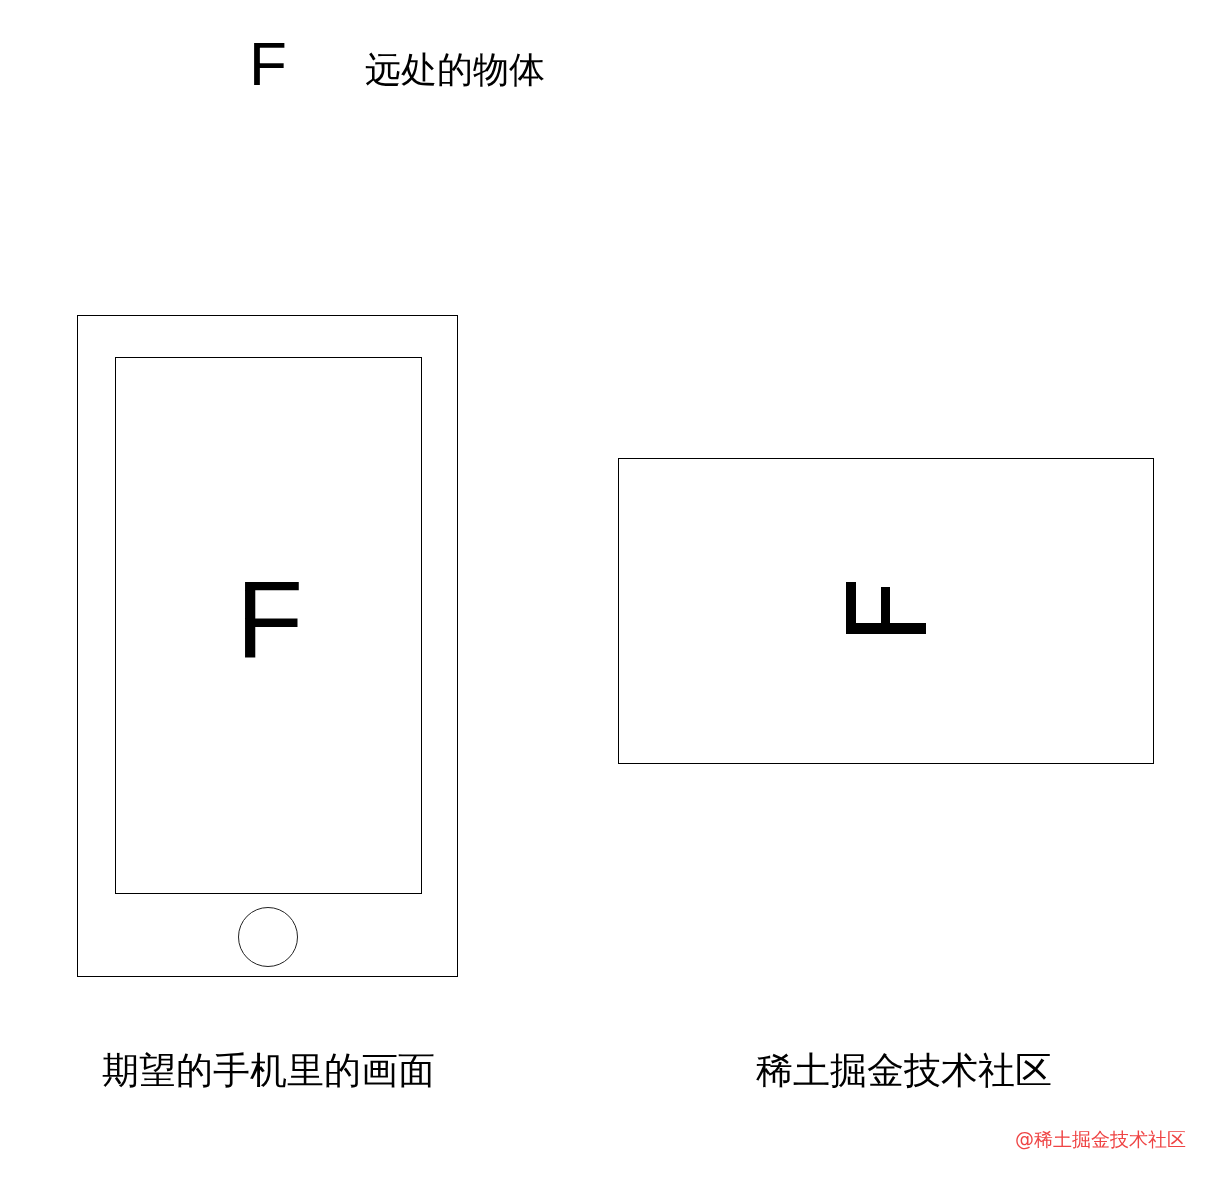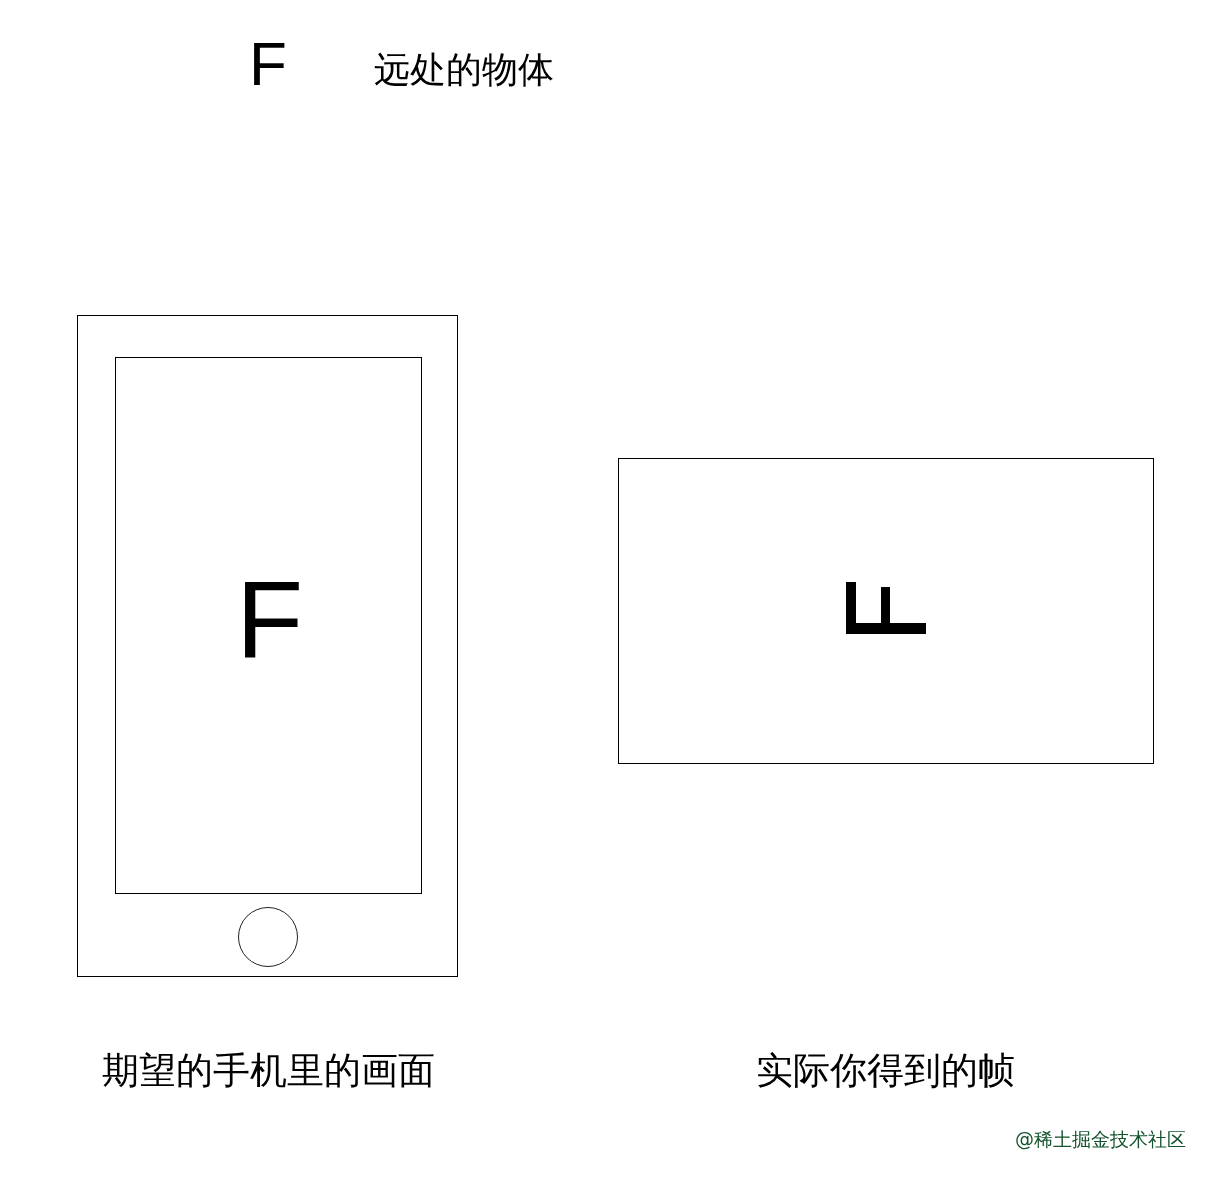--- a/index.html
+++ b/index.html
@@ -20,21 +20,21 @@
     
     .object-f {
       left: 249px;
       top: 33px;
       font-family: "Liberation Sans", sans-serif;
       font-size: 62px;
       line-height: 62px;
       font-weight: normal;
     }
     .object-label {
-      left: 374px;
+      left: 365px;
       top: 50px;
       font-size: 36px;
       line-height: 40px;
       letter-spacing: 0px;
       white-space: nowrap;
     }
 
     
     .phone-body {
       left: 77px;
@@ -92,21 +92,21 @@
       white-space: nowrap;
     }
     .caption-left { left: 102px; top: 1050px; text-align: center; }
     .caption-right { left: 756px; top: 1050px; }
 
     .watermark {
       right: 30px;
       top: 1128px;
       font-size: 19px;
       line-height: 22px;
-      color: #14532d;
+      color: #ef4444;
       white-space: nowrap;
     }
   </style>
 </head>
 <body>
 
 <div class="abs object-f">F</div>
 <div class="abs object-label">远处的物体</div>
 
 <div class="abs phone-body"></div>
@@ -116,15 +116,15 @@
 
 <div class="abs frame-rect"></div>
 <svg class="abs rotated-f" viewBox="0 0 80 52" width="80" height="52">
 
   <rect x="0" y="0" width="10" height="52" fill="#000"></rect>
   <rect x="35" y="5" width="9" height="47" fill="#000"></rect>
   <rect x="0" y="41" width="80" height="11" fill="#000"></rect>
 </svg>
 
 <div class="abs caption caption-left">期望的手机里的画面</div>
-<div class="abs caption caption-right">实际你得到的帧</div>
+<div class="abs caption caption-right">稀土掘金技术社区</div>
 
 <div class="abs watermark">@稀土掘金技术社区</div>
 
 </body></html>

